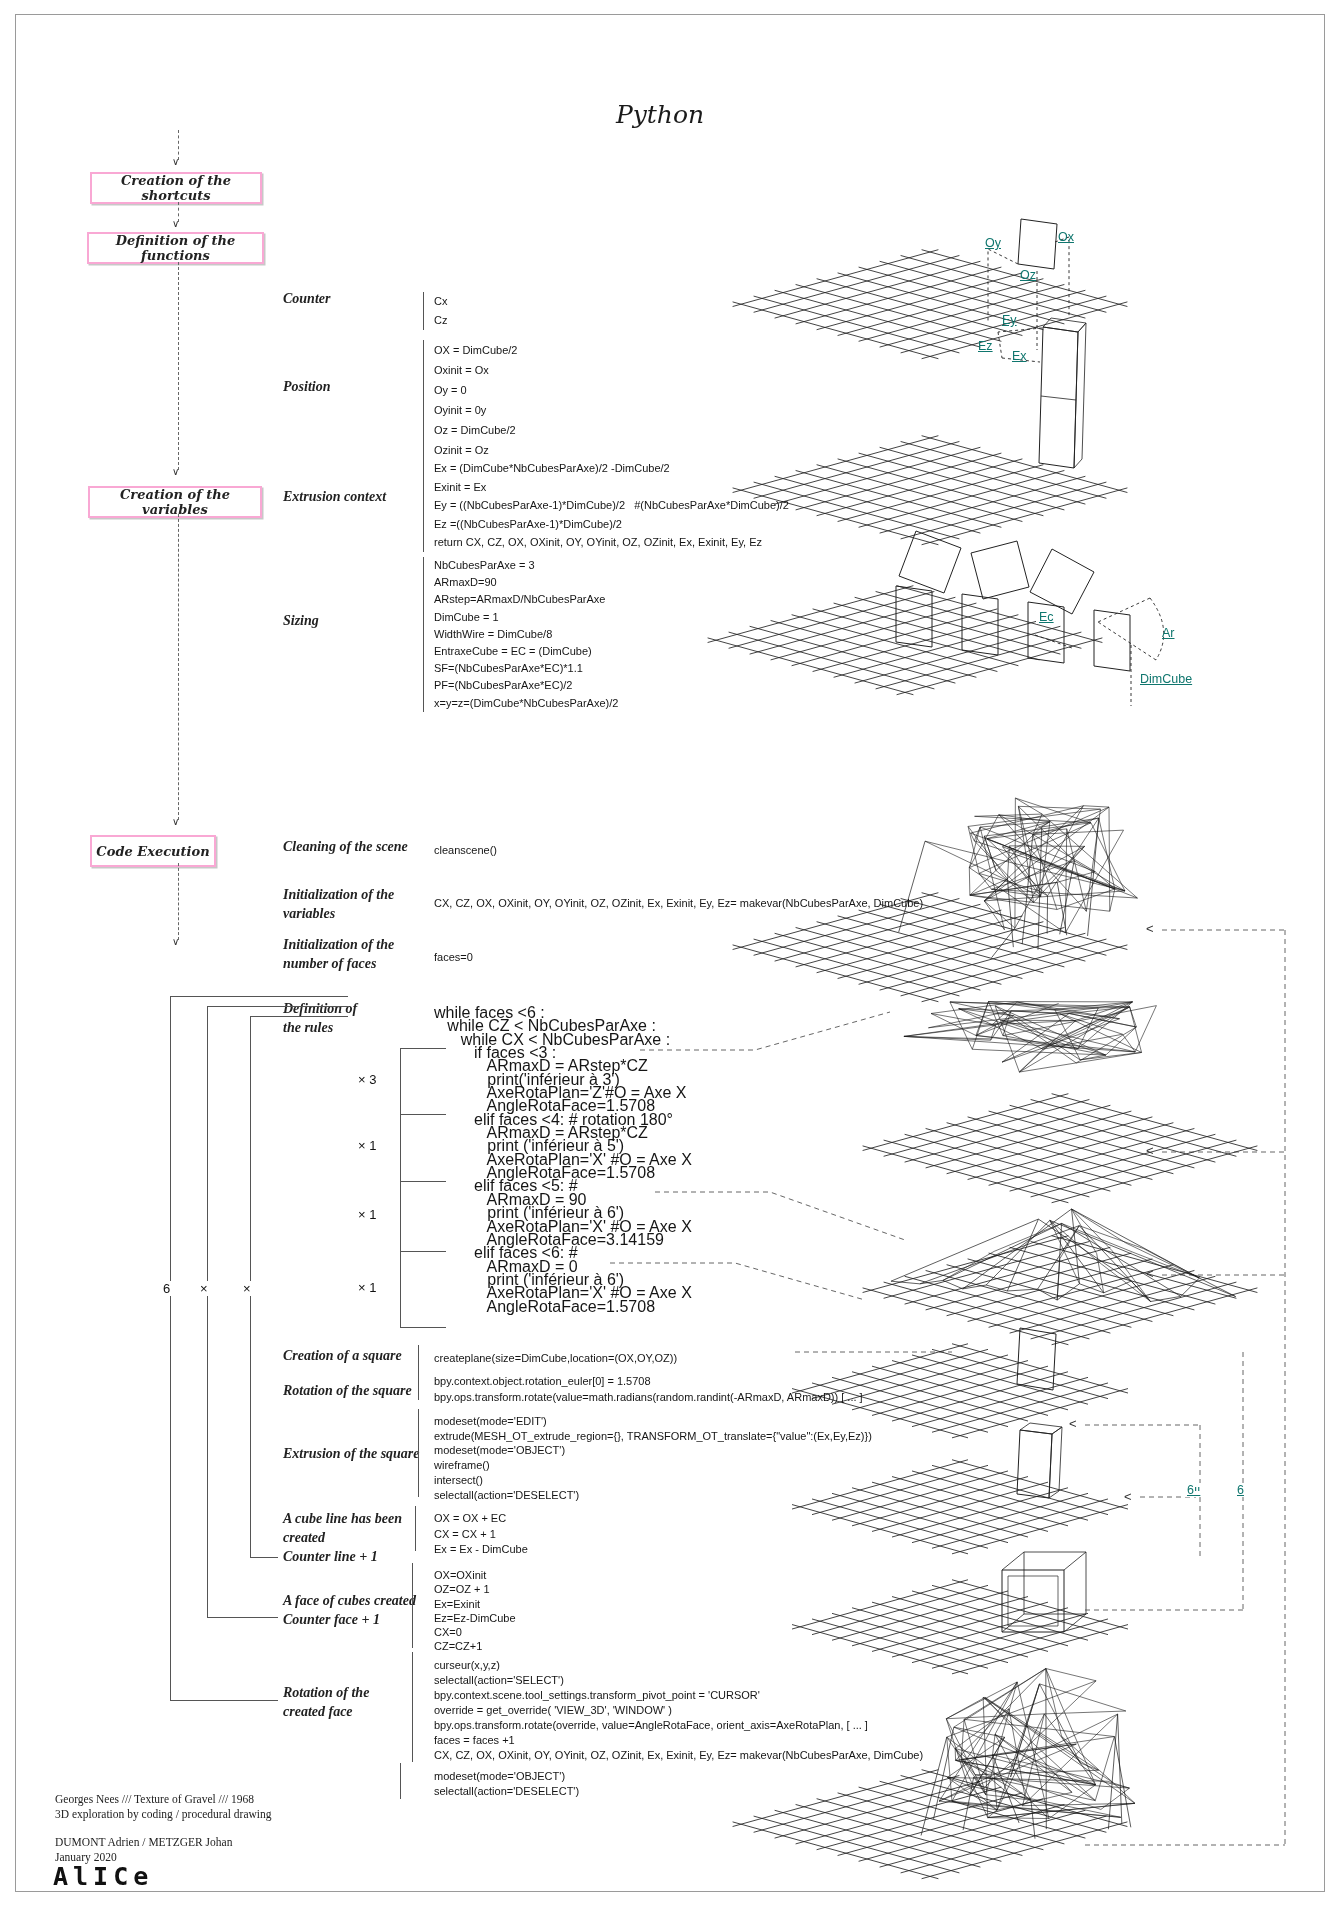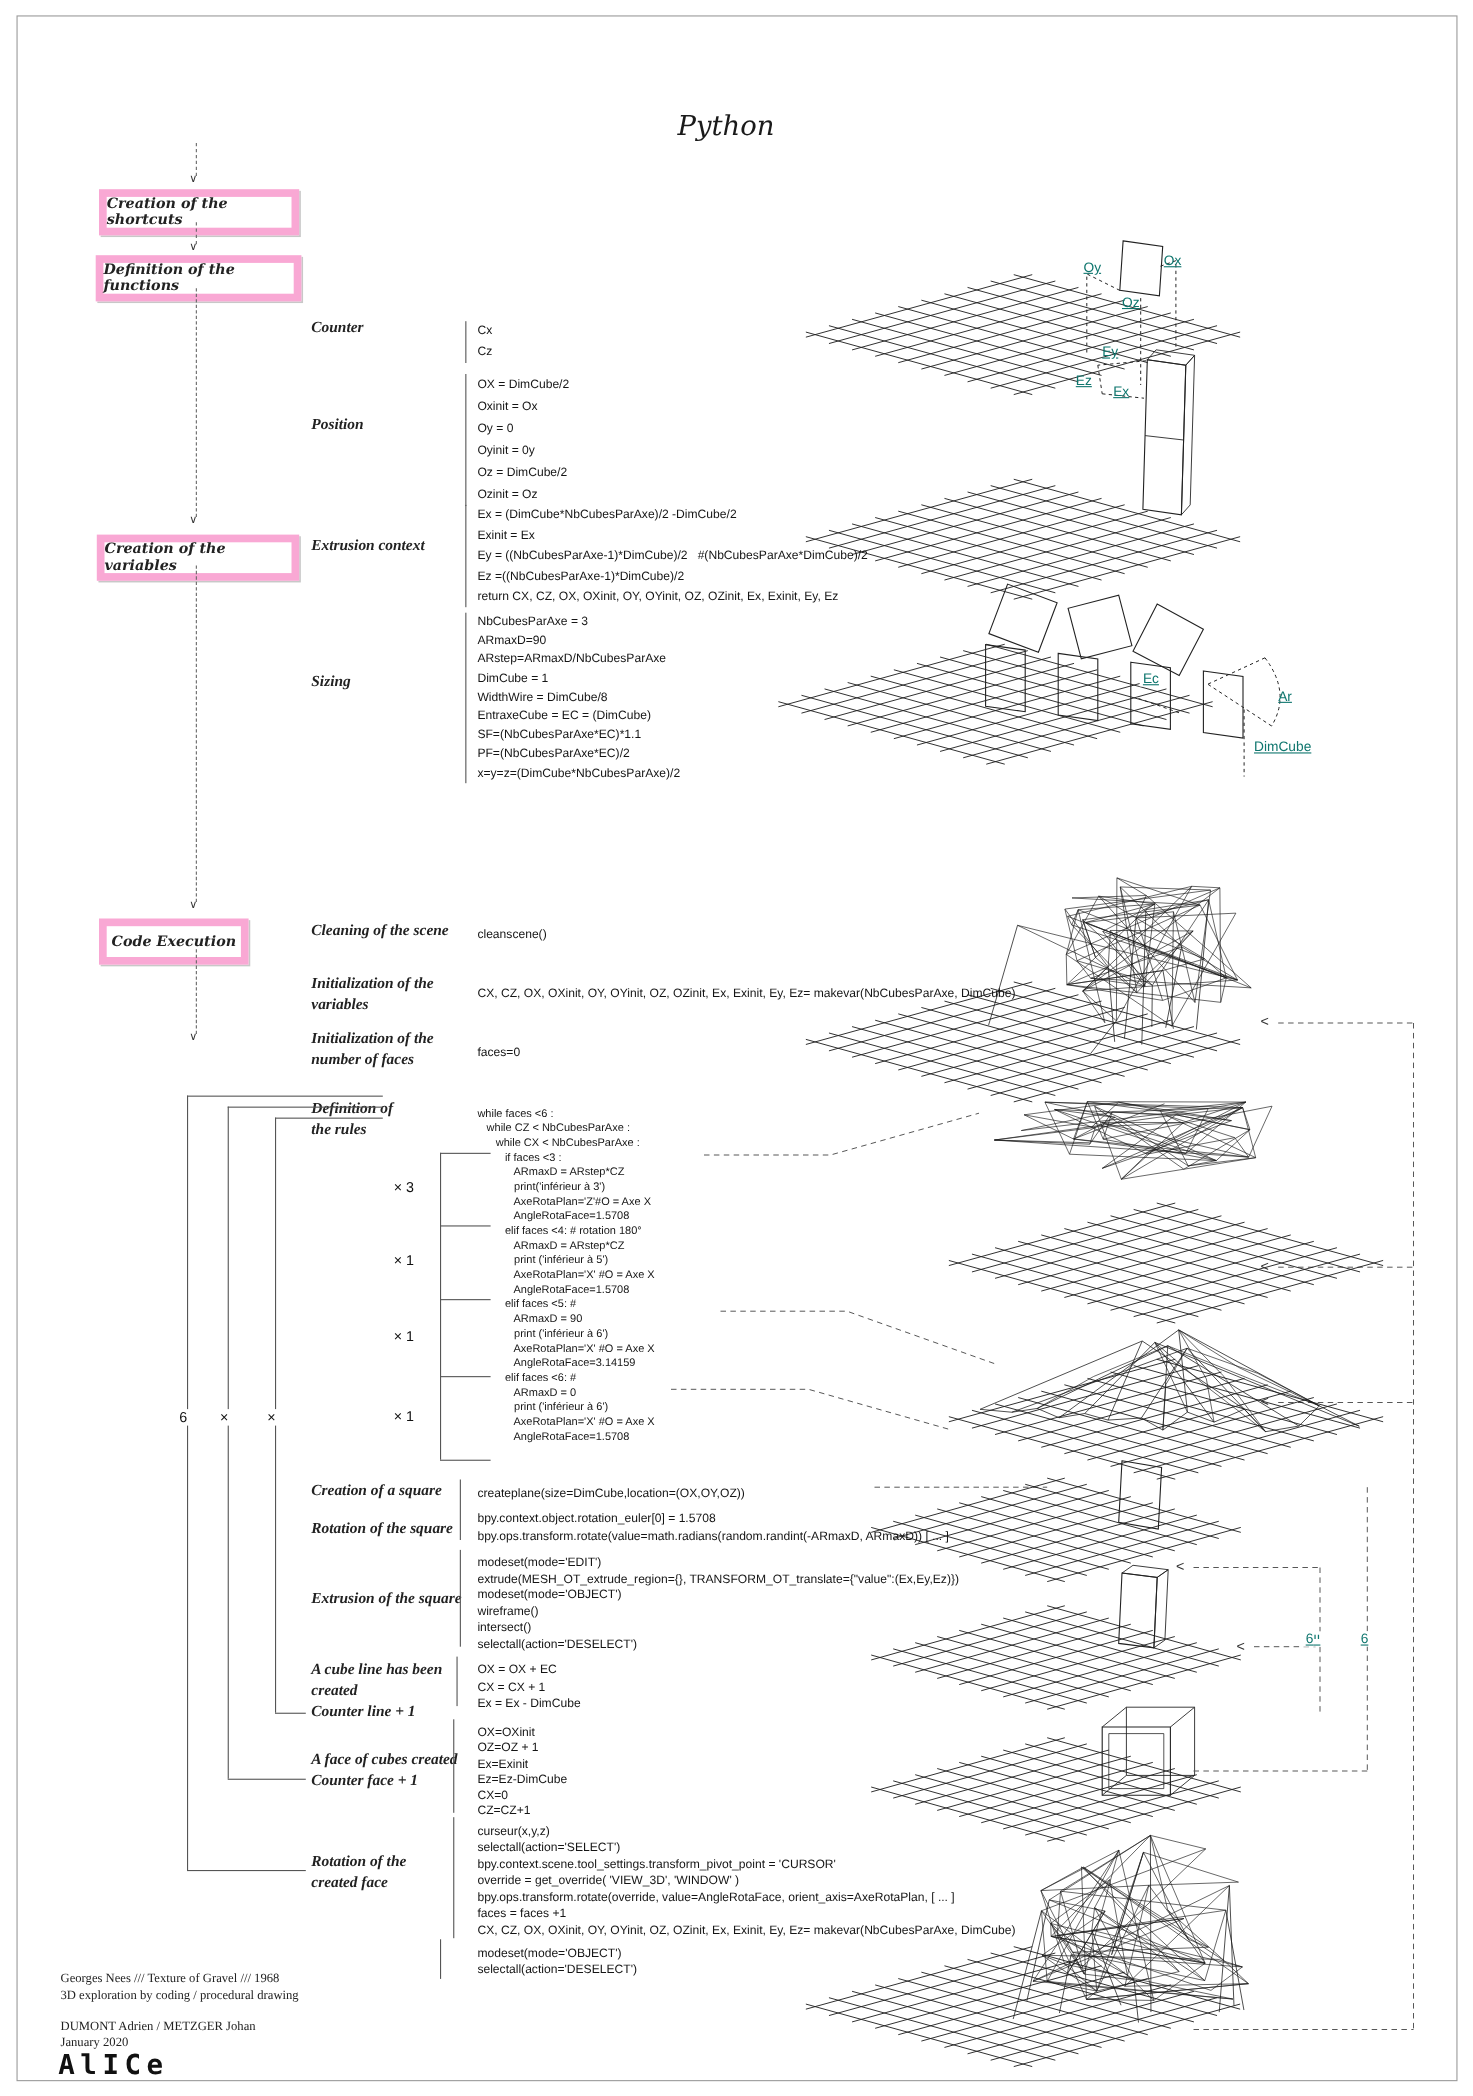--- a/index.html
+++ b/index.html
@@ -3,23 +3,23 @@
 <meta charset="utf-8">
 <style>
   html,body{margin:0;padding:0;background:#fff;}
   #page{position:relative;width:1339px;height:1905px;background:#fff;overflow:hidden;
         font-family:"Liberation Sans",sans-serif;color:#111;}
   #frame{position:absolute;left:15px;top:14px;width:1308px;height:1876px;border:1px solid #9a9a9a;}
   .ttl{position:absolute;left:0;top:52px;width:1320px;text-align:center;
        font-family:"DejaVu Serif",serif;font-style:italic;font-size:38px;color:#1a1a1a;}
   .sub{position:absolute;left:0;top:100px;width:1320px;text-align:center;
        font-family:"DejaVu Serif",serif;font-style:italic;font-size:25px;color:#1a1a1a;}
-  .fbox{position:absolute;border:7px solid #f9a8d4;background:#fff;box-shadow:1.5px 1.5px 0 #c8c8c8;
+  .fbox{position:absolute;border:2px solid #f9a8d4;background:#fff;box-shadow:1.5px 1.5px 0 #c8c8c8;
         display:flex;align-items:center;justify-content:center;
-        font-family:"DejaVu Serif",serif;font-style:italic;font-weight:bold;font-size:13px;color:#222;}
+        font-family:"DejaVu Serif",serif;font-style:italic;font-weight:bold;font-size:13px;color:#222;text-align:center;}
   .vdash{position:absolute;width:0;border-left:1px dashed #666;}
   .varrow{position:absolute;font-size:10px;color:#333;}
   .slabel{position:absolute;font-family:Liberation Serif, serif;font-style:italic;font-weight:bold;
           font-size:14px;line-height:1.35;color:#222;white-space:pre-line;}
   .code{position:absolute;margin:4px;font-family:"Liberation Sans",sans-serif;font-size:11px;
         color:#151515;white-space:pre;}
   .bar{border-left:1px solid #555;padding-left:10px;}
   .vline{position:absolute;width:0;border-left:1.2px solid #555;}
   .hline{position:absolute;height:0;border-top:1.2px solid #555;}
   .mult{position:absolute;font-size:13px;color:#111;background:#fff;padding:0 3px;}
@@ -705,21 +705,21 @@
   <div class="slabel" style="left:283px;top:886px">Initialization of the
 variables</div>
   <pre class="code" style="left:430px;top:893px">CX, CZ, OX, OXinit, OY, OYinit, OZ, OZinit, Ex, Exinit, Ey, Ez= makevar(NbCubesParAxe, DimCube)</pre>
 
   <div class="slabel" style="left:283px;top:936px">Initialization of the
 number of faces</div>
   <pre class="code" style="left:430px;top:947px">faces=0</pre>
 
   <div class="slabel" style="left:283px;top:1000px">Definition of
 the rules</div>
-  <pre class="code" style="left:430px;top:1002px;line-height:13.35px;font-size:10px">while faces &lt;6 :
+  <pre class="code" style="left:430px;top:1002px;line-height:13.35px;font-size:16px">while faces &lt;6 :
    while CZ &lt; NbCubesParAxe :
       while CX &lt; NbCubesParAxe :
          if faces &lt;3 :
             ARmaxD = ARstep*CZ
             print('inférieur à 3')
             AxeRotaPlan='Z'#O = Axe X
             AngleRotaFace=1.5708
          elif faces &lt;4: # rotation 180°
             ARmaxD = ARstep*CZ
             print ('inférieur à 5')

